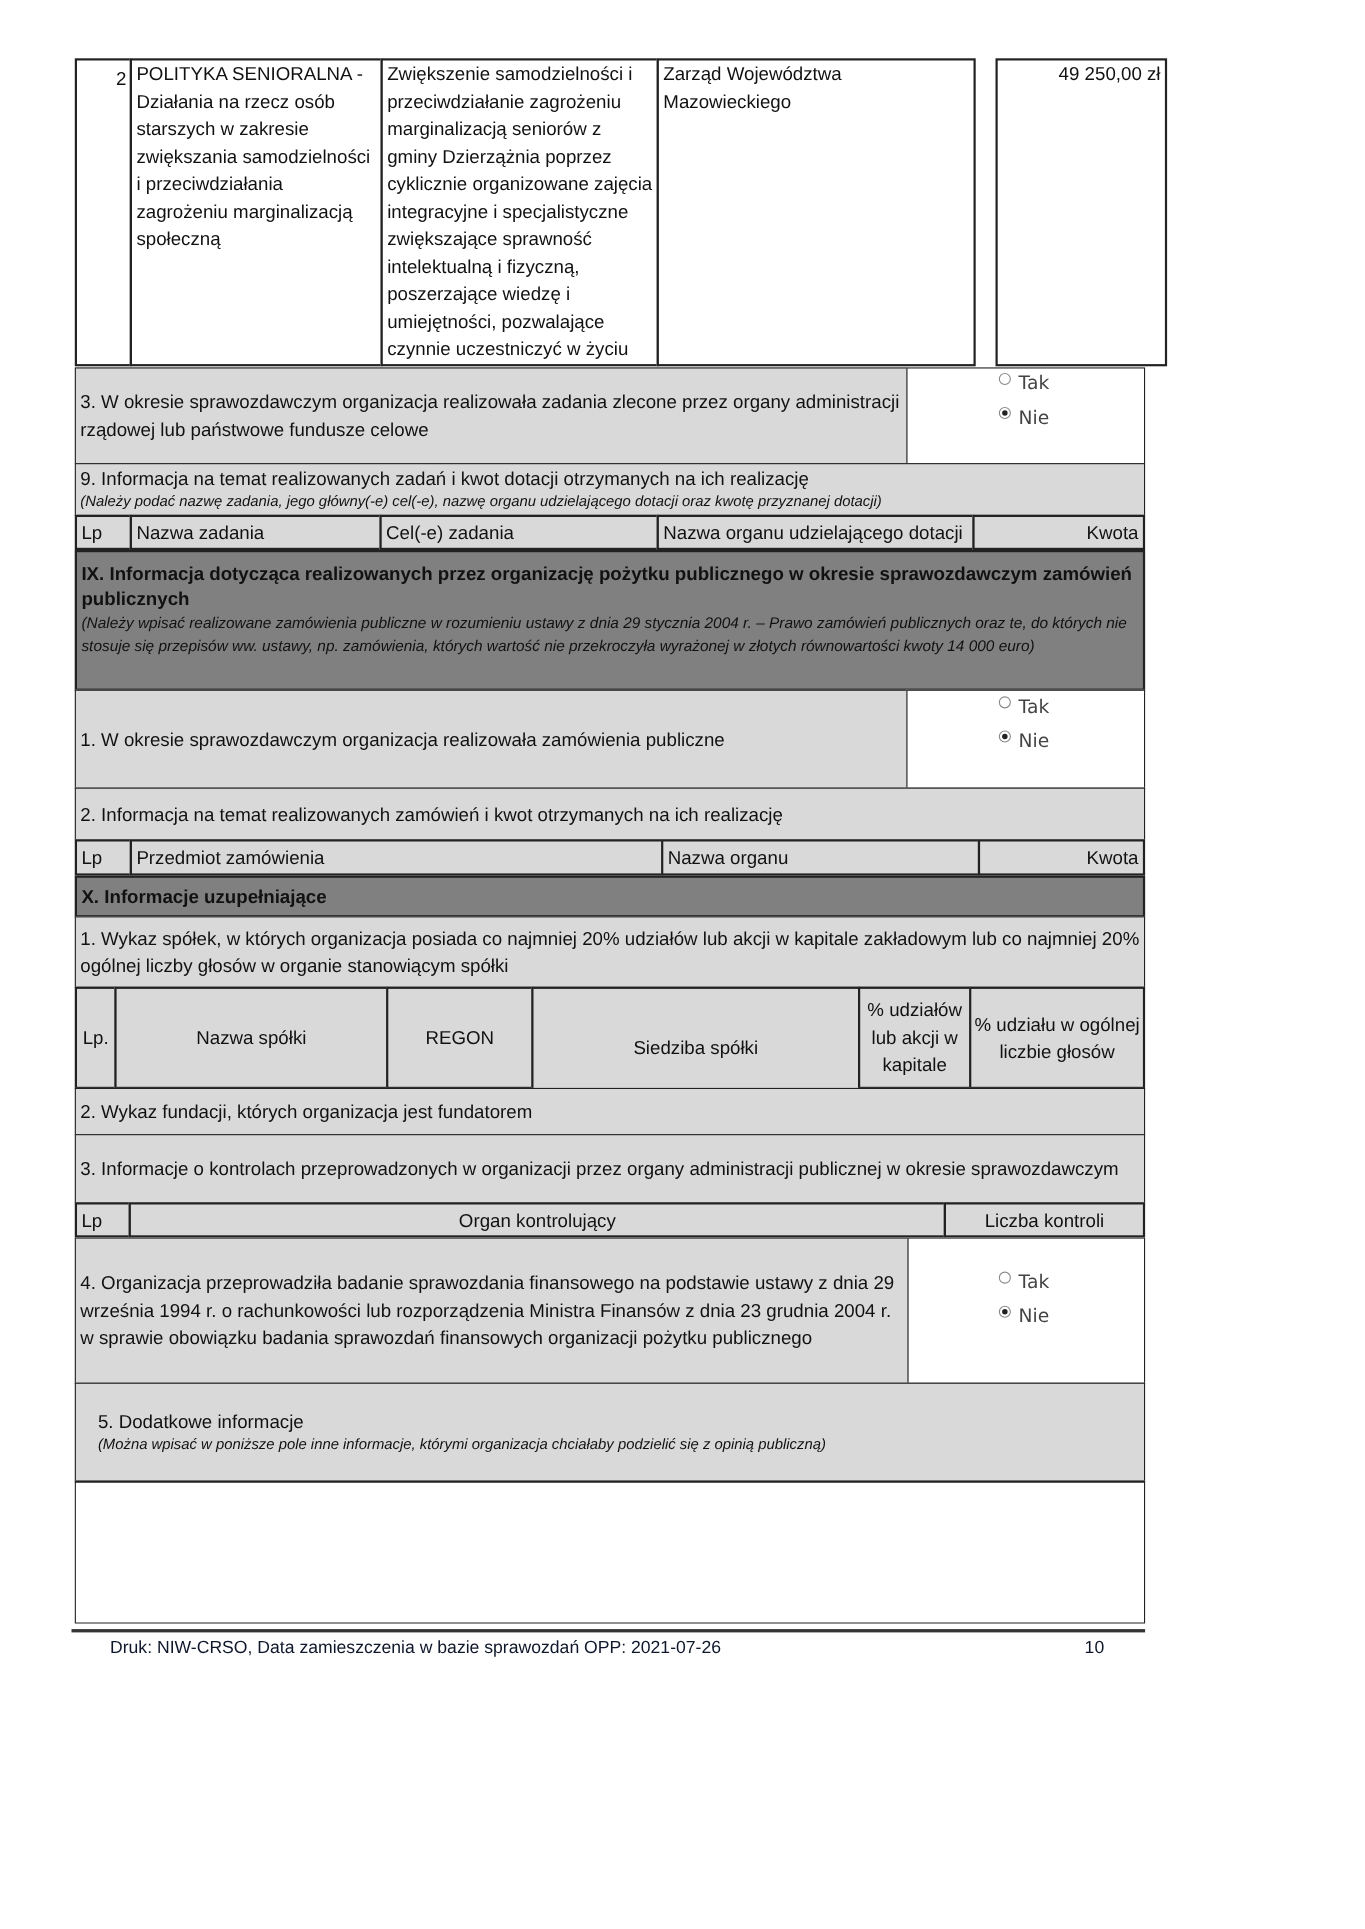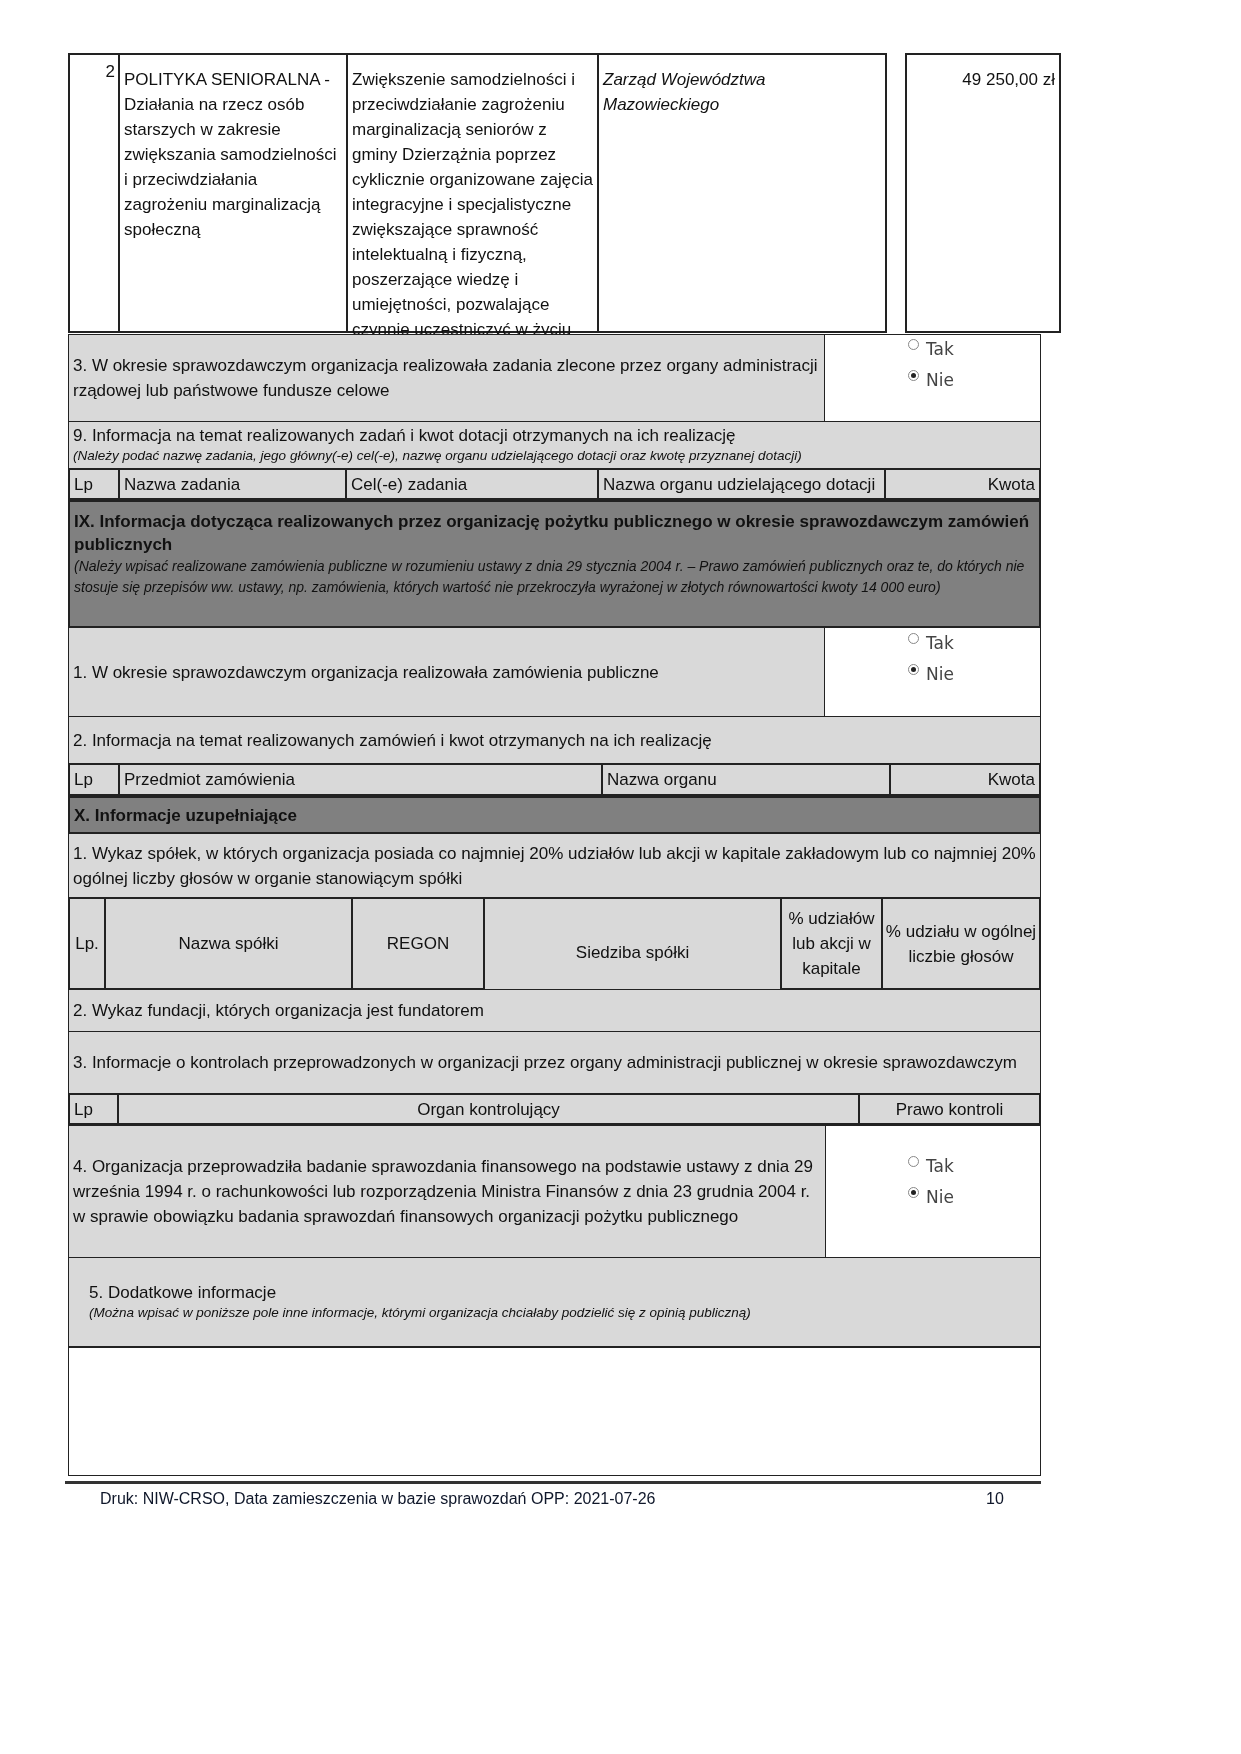--- a/index.html
+++ b/index.html
@@ -4,21 +4,21 @@
 <style>
   html, body { margin: 0; padding: 0; background: #ffffff; }
   body { width: 1241px; height: 1754px; position: relative; overflow: hidden;
          font-family: "Liberation Sans", "DejaVu Sans", sans-serif; color: #111; }
   .abs { position: absolute; box-sizing: border-box; }
   .cell { position: absolute; box-sizing: border-box; border: 1px solid #222; font-size: 17px; line-height: 25px; }
   .gray { background: #d9d9d9; }
   .dark { background: #808080; }
   .white { background: #ffffff; }
   .thick { border-width: 2px; }
-  .pad { padding: 12px 4px; }
+  .pad { padding: 0 4px; }
   .note { font-style: italic; font-size: 14px; line-height: 20px; }
   .bold { font-weight: bold; }
   .radio-group { position: absolute; font-family: "DejaVu Sans", sans-serif; font-size: 17px; color: #444; }
   .radio-row { display: flex; align-items: flex-start; height: 31px; }
   .radio { width: 11px; height: 11px; border-radius: 50%; border: 1px solid #888; margin-right: 7px; position: relative; background: #fff; box-sizing: border-box; }
   .radio.checked::after { content: ""; position: absolute; width: 5px; height: 5px; border-radius: 50%; background: #222; left: 2px; top: 2px; }
   .center { text-align: center; display: flex; align-items: center; justify-content: center; }
   .right { text-align: right; margin-left: 20px; }
   .vcenter { display: flex; align-items: center; }
   .footer { position: absolute; font-size: 16px; color: #0f172a; }
@@ -28,21 +28,21 @@
 
 <div class="cell white thick" style="left:68px;top:53px;width:52px;height:280px;text-align:right;padding:4px 3px;">
   <span>2</span>
 </div>
 <div class="cell white thick pad" style="left:118px;top:53px;width:230px;height:280px;">
   <span>POLITYKA SENIORALNA - Działania na rzecz osób starszych w zakresie zwiększania samodzielności i przeciwdziałania zagrożeniu marginalizacją społeczną</span>
 </div>
 <div class="cell white thick pad" style="left:346px;top:53px;width:253px;height:280px;">
   <span>Zwiększenie samodzielności i przeciwdziałanie zagrożeniu marginalizacją seniorów z gminy Dzierzążnia poprzez cyklicznie organizowane zajęcia integracyjne i specjalistyczne zwiększające sprawność intelektualną i fizyczną, poszerzające wiedzę i umiejętności, pozwalające czynnie uczestniczyć w życiu społecznym.</span>
 </div>
-<div class="cell white thick pad" style="left:597px;top:53px;width:290px;height:280px;font-style:italic;">
+<div class="cell white thick pad" style="left:597px;top:53px;width:290px;height:280px;">
   <span>Zarząd Województwa Mazowieckiego</span>
 </div>
 <div class="cell white thick pad right" style="left:885px;top:53px;width:156px;height:280px;">
   <span>49 250,00 zł</span>
 </div>
 
 <div class="cell gray pad vcenter" style="left:68px;top:334px;width:757px;height:88px;">
   <span>3. W okresie sprawozdawczym organizacja realizowała zadania zlecone przez organy administracji rządowej lub państwowe fundusze celowe</span>
 </div>
 <div class="cell white" style="left:824px;top:334px;width:217px;height:88px;"></div>
@@ -146,21 +146,21 @@
 <div class="cell gray pad vcenter" style="left:68px;top:1031px;width:973px;height:63px;">
   <span>3. Informacje o kontrolach przeprowadzonych w organizacji przez organy administracji publicznej w okresie sprawozdawczym</span>
 </div>
 <div class="cell gray thick pad vcenter" style="left:68px;top:1093px;width:51px;height:32px;">
     <span>Lp</span>
   </div>
 <div class="cell gray thick center" style="left:117px;top:1093px;width:743px;height:32px;">
     <span>Organ kontrolujący</span>
   </div>
 <div class="cell gray thick center" style="left:858px;top:1093px;width:183px;height:32px;">
-    <span>Prawo kontroli</span>
+    <span>Liczba kontroli</span>
   </div>
 
 <div class="cell gray pad vcenter" style="left:68px;top:1125px;width:758px;height:133px;">
   <span>4. Organizacja przeprowadziła badanie sprawozdania finansowego na podstawie ustawy z dnia 29 września 1994 r. o rachunkowości lub rozporządzenia Ministra Finansów z dnia 23 grudnia 2004 r. w sprawie obowiązku badania sprawozdań finansowych organizacji pożytku publicznego</span>
 </div>
 <div class="cell white" style="left:825px;top:1125px;width:216px;height:133px;"></div>
 <div class="radio-group" style="left:908px;top:1156px;">
   <div class="radio-row">
       <span class="radio"></span>
       <span>Tak</span>

